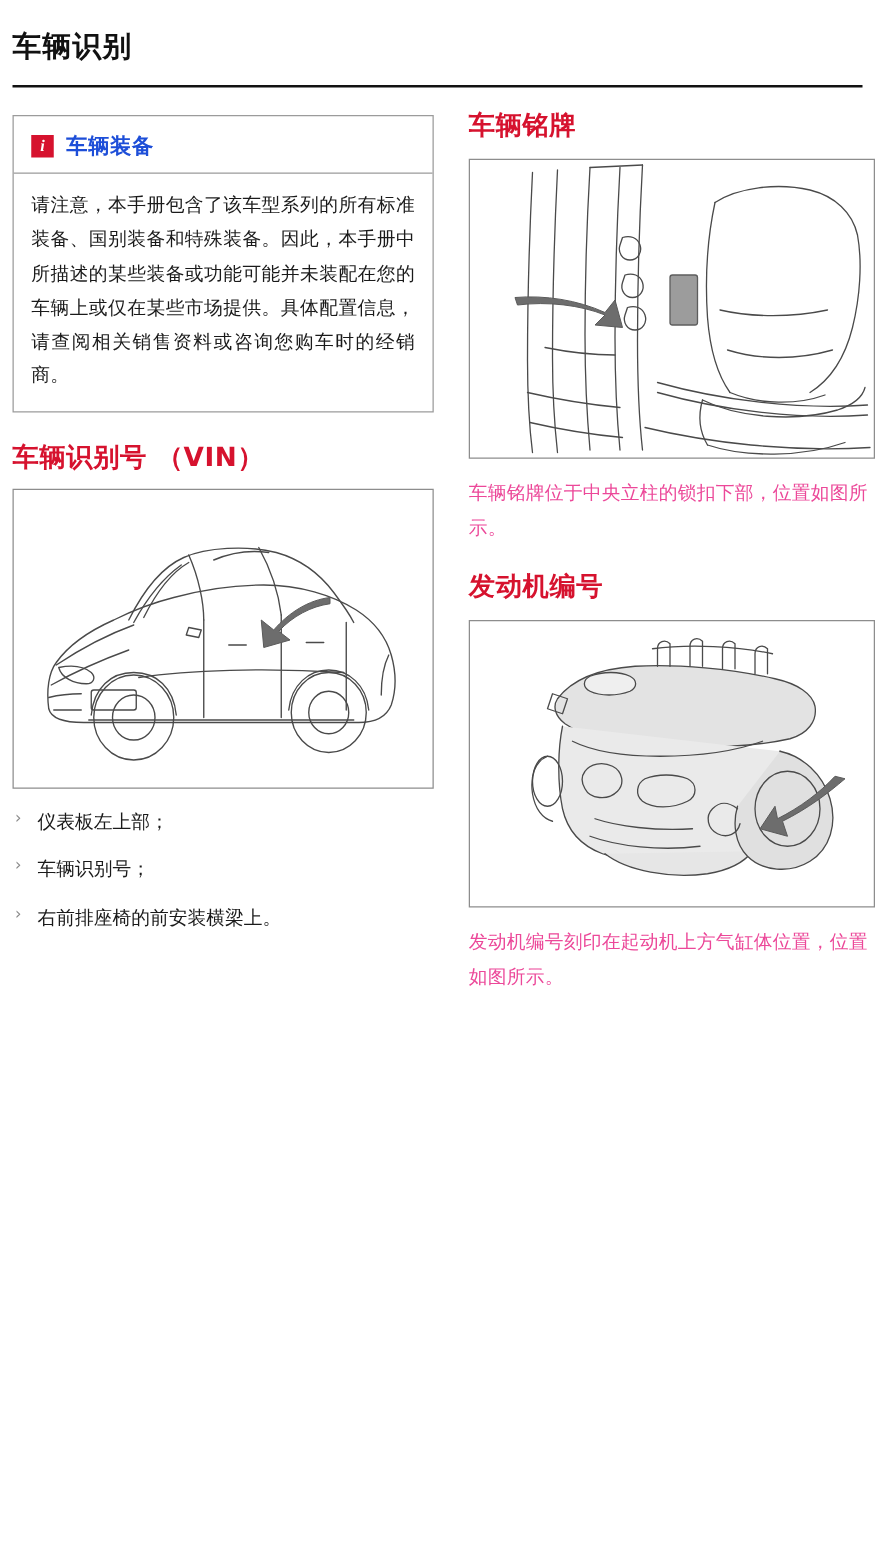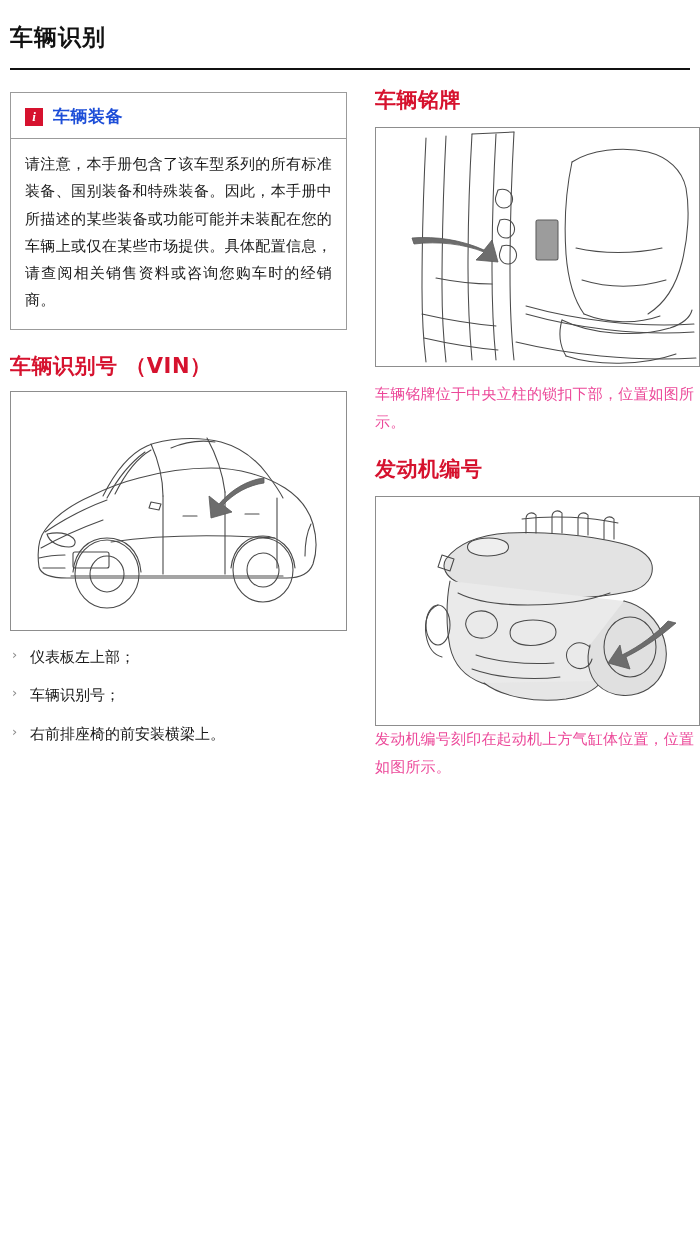--- a/index.html
+++ b/index.html
@@ -349,18 +349,18 @@
 
           <path d="M78 62 L66 58 L62 70 L74 74 Z"></path>
         </g>
 
         <g>
           <path d="M300 126 C286 138 270 150 250 160 L254 172 L232 166 L244 148 L246 158 C264 149 280 137 292 124 Z" fill="#6d6d6d" stroke="#5a5a5a" stroke-width="0.8"></path>
         </g>
       </svg>
     </div>
 
-    <div class="body-text" style="margin-top:0;">发动机编号刻印在起动机上方气缸体位置，位置如图所示。</div>
+    <div class="body-text" style="margin-top:14px;">发动机编号刻印在起动机上方气缸体位置，位置如图所示。</div>
   </div>
 
   <div class="footer-rule"></div>
   <div class="page-number">186</div>
 </div>
 
 </body></html>

